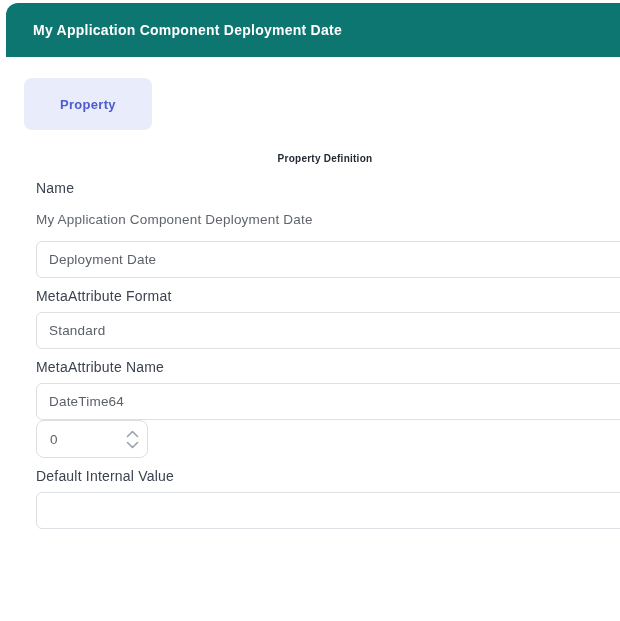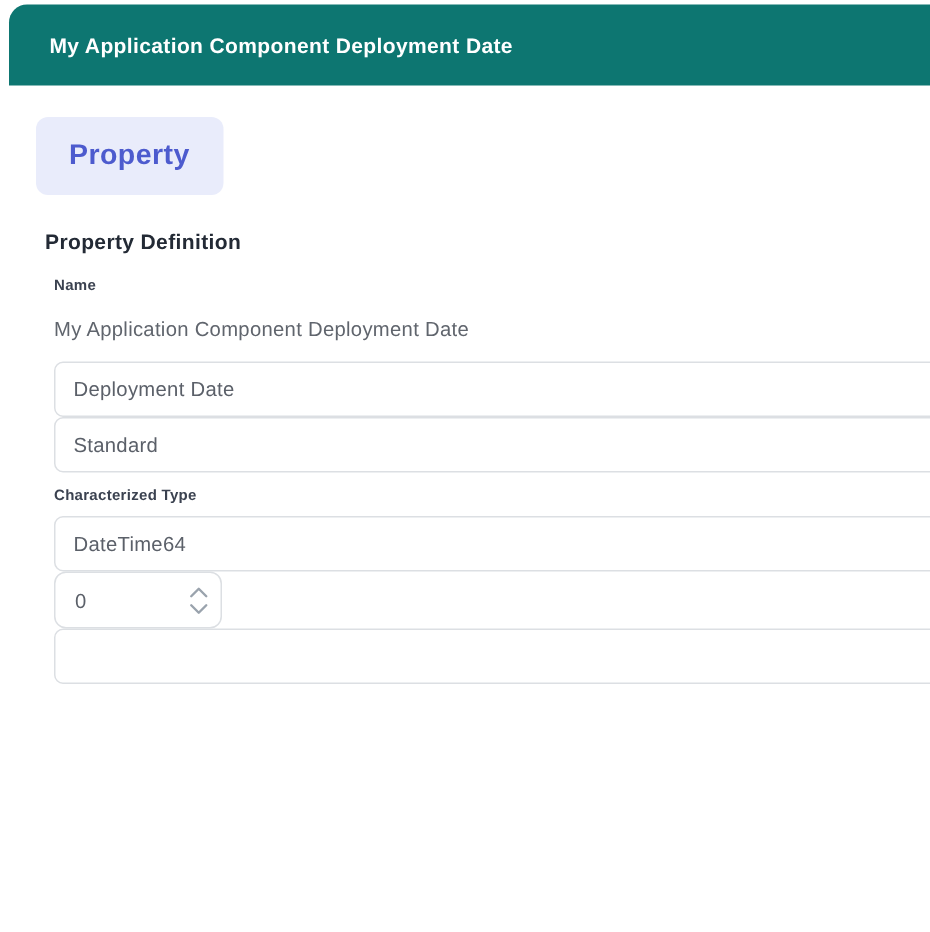--- a/index.html
+++ b/index.html
@@ -21,34 +21,34 @@
     margin:3px 0 0 6px;height:54px;width:614px;
     background:var(--header-bg);
     border-radius:12px 0 0 0;
     display:flex;align-items:center;padding-left:27px;
   }
   .titlebar .title-text{
     color:#ffffff;font-size:14px;font-weight:700;letter-spacing:.25px;
   }
   .tabs-row{margin:21px 0 0 24px;}
   .tab{
-    min-width:90px;height:52px;padding:0 22px;
+    min-width:90px;height:52px;padding:0 36px;
     background:var(--tab-bg);color:var(--tab-text);
     border:none;border-radius:8px;cursor:pointer;
     font-family:"Liberation Sans", sans-serif;
-    font-size:19px;font-weight:600;letter-spacing:.3px;
+    font-size:13px;font-weight:600;letter-spacing:.3px;
   }
   .section-title{
     margin:23px 0 0 30px;
-    font-size:14px;font-weight:700;color:#232a35;letter-spacing:.25px;
+    font-size:10px;font-weight:700;color:#232a35;letter-spacing:.25px;text-align:center;
   }
   .form{margin-left:36px;}
   .field-label{
     margin-top:10px;margin-bottom:8px;
-    font-size:10px;font-weight:700;color:var(--label-color);letter-spacing:.2px;
+    font-size:14px;font-weight:400;color:var(--label-color);letter-spacing:.2px;
   }
   .field-label.first{margin-top:16px;}
   .static-value{
     margin:16px 0 14px 0;
     font-size:13.5px;color:#60656d;letter-spacing:.2px;
   }
   .text-input{
     display:block;width:600px;height:37px;
     border:1px solid var(--input-border);border-radius:6px;
     padding:0 12px;font-family:"Liberation Sans", sans-serif;
@@ -88,23 +88,24 @@
 
 <h2 class="section-title">Property Definition</h2>
 
 <div class="form">
 
   <div class="field-label first">Name</div>
   <div class="static-value">My Application Component Deployment Date</div>
 
   <input class="text-input" type="text" value="Deployment Date" style="">
 
+  <div class="field-label">MetaAttribute Format</div>
   <input class="text-input" type="text" value="Standard" style="">
 
-  <div class="field-label">Characterized Type</div>
+  <div class="field-label">MetaAttribute Name</div>
   <input class="text-input" type="text" value="DateTime64" style="">
 
   <div class="spinner">
     <input type="text" value="0" style="">
     <div class="spin-buttons">
       <button class="spin-btn" aria-label="increment">
         <span>
           <svg width="13" height="8" viewBox="0 0 13 8" fill="none">
             <polyline points="1.5,6.5 6.5,1.5 11.5,6.5" stroke="#9aa3ad" stroke-width="1.6" stroke-linecap="round" stroke-linejoin="round"></polyline>
           </svg>
@@ -113,16 +114,17 @@
       <button class="spin-btn" aria-label="decrement">
         <span>
           <svg width="13" height="8" viewBox="0 0 13 8" fill="none">
             <polyline points="1.5,1.5 6.5,6.5 11.5,1.5" stroke="#9aa3ad" stroke-width="1.6" stroke-linecap="round" stroke-linejoin="round"></polyline>
           </svg>
         </span>
       </button>
     </div>
   </div>
 
+  <div class="field-label">Default Internal Value</div>
   <input class="text-input" type="text" value="" style="">
 
 
 </div>
 
 </body></html>

